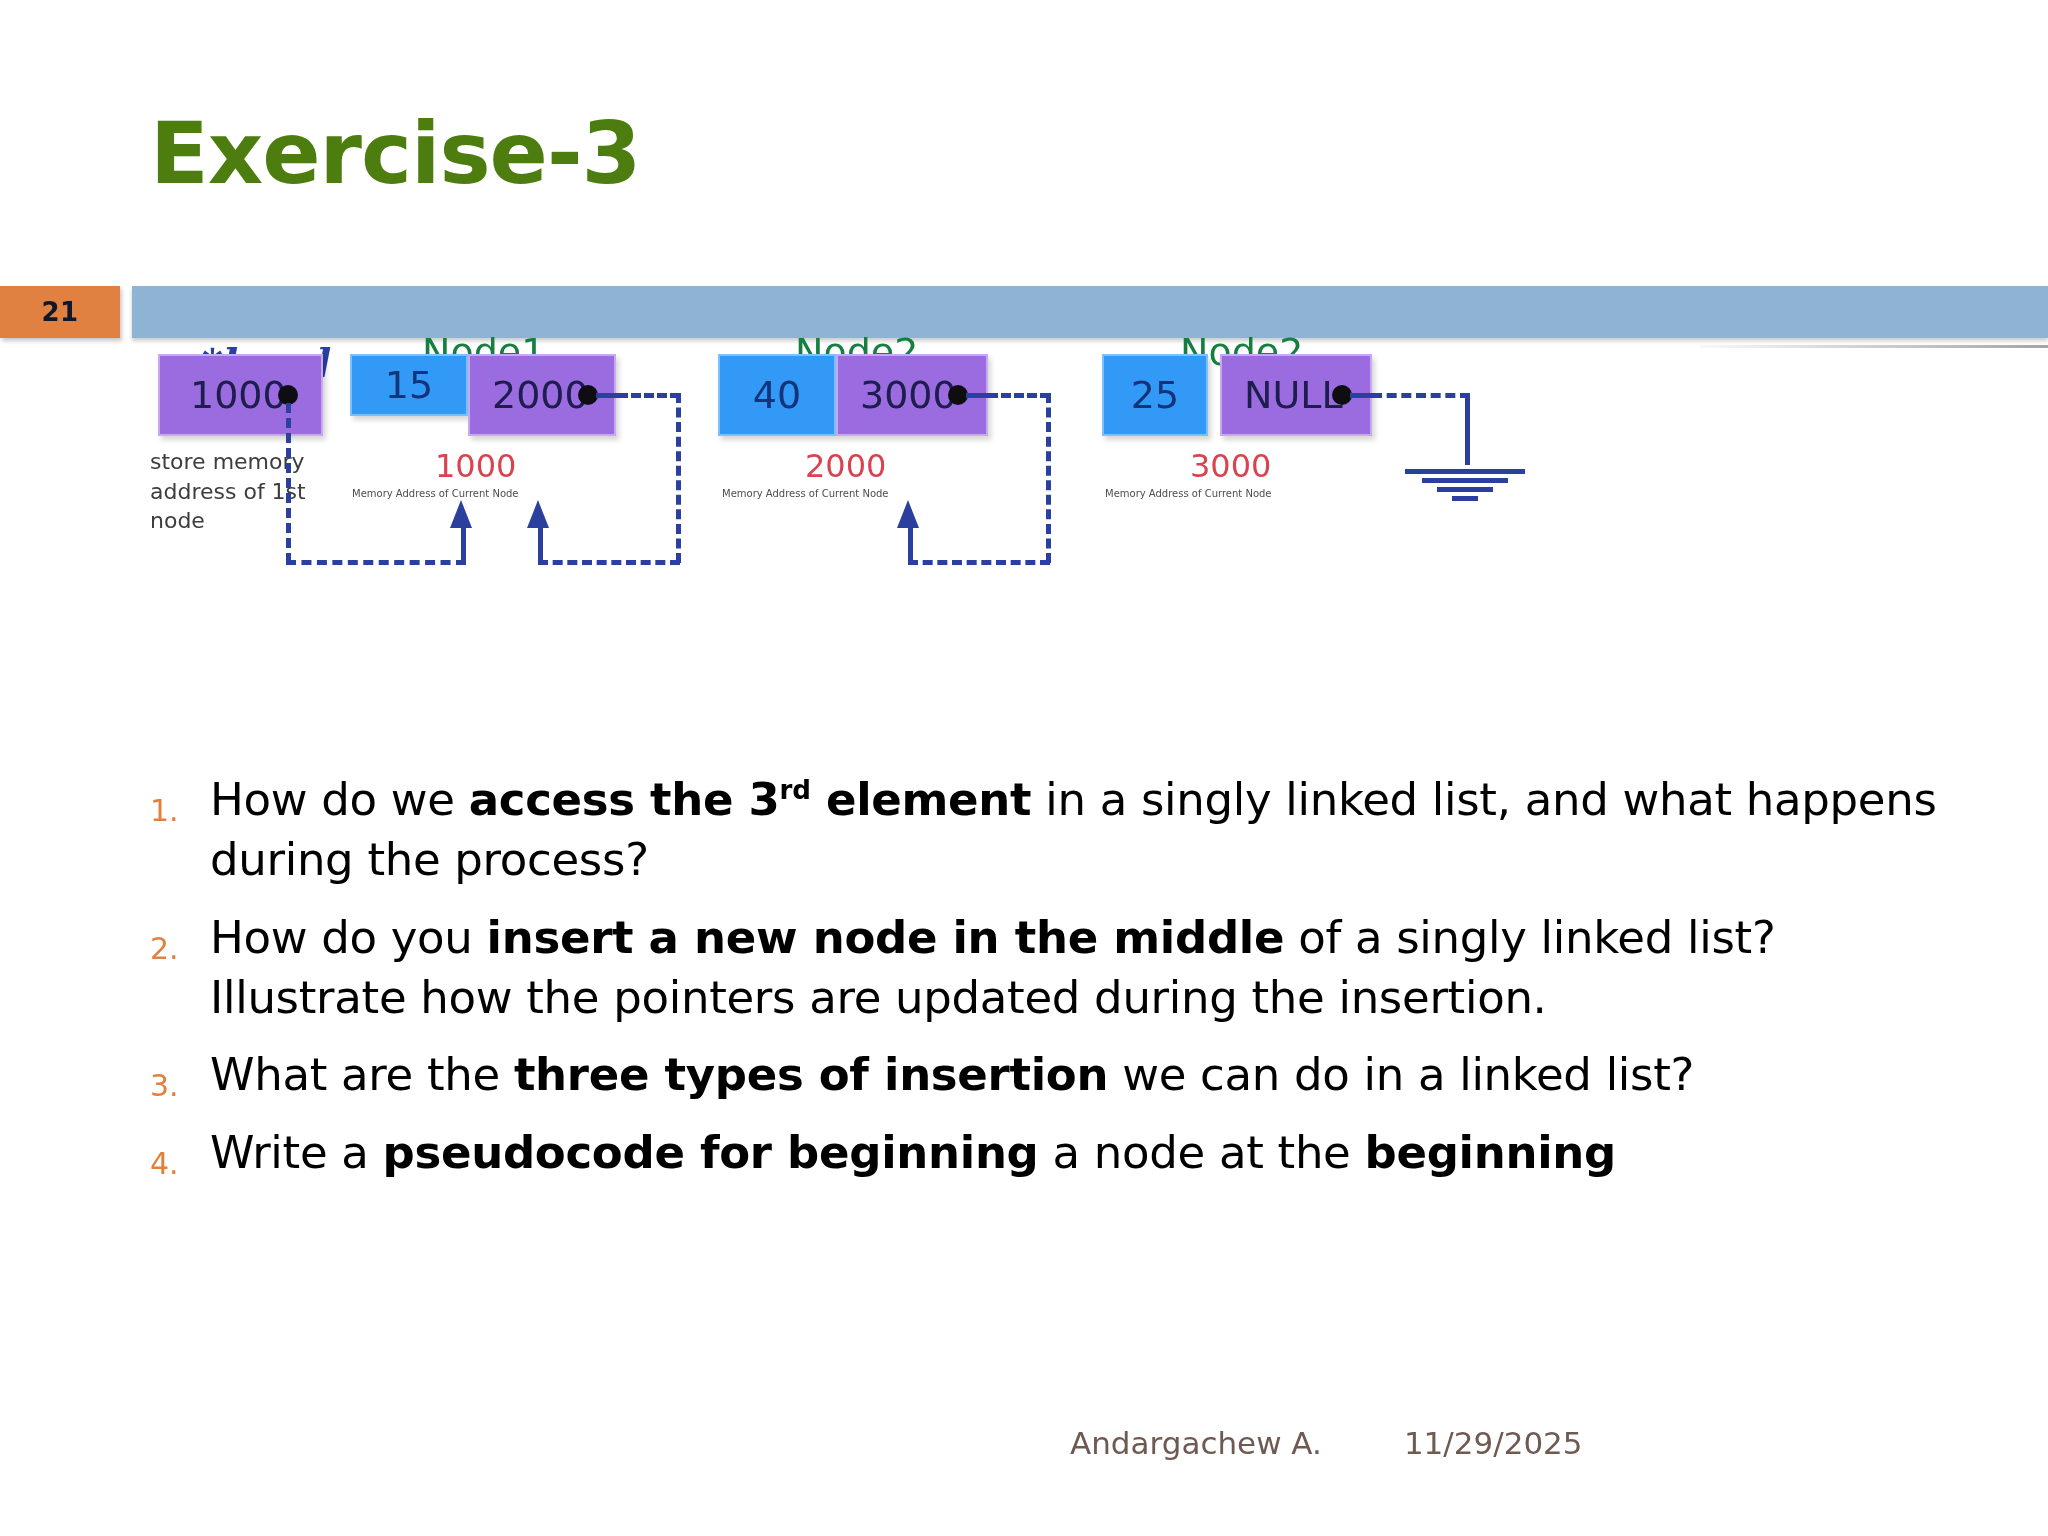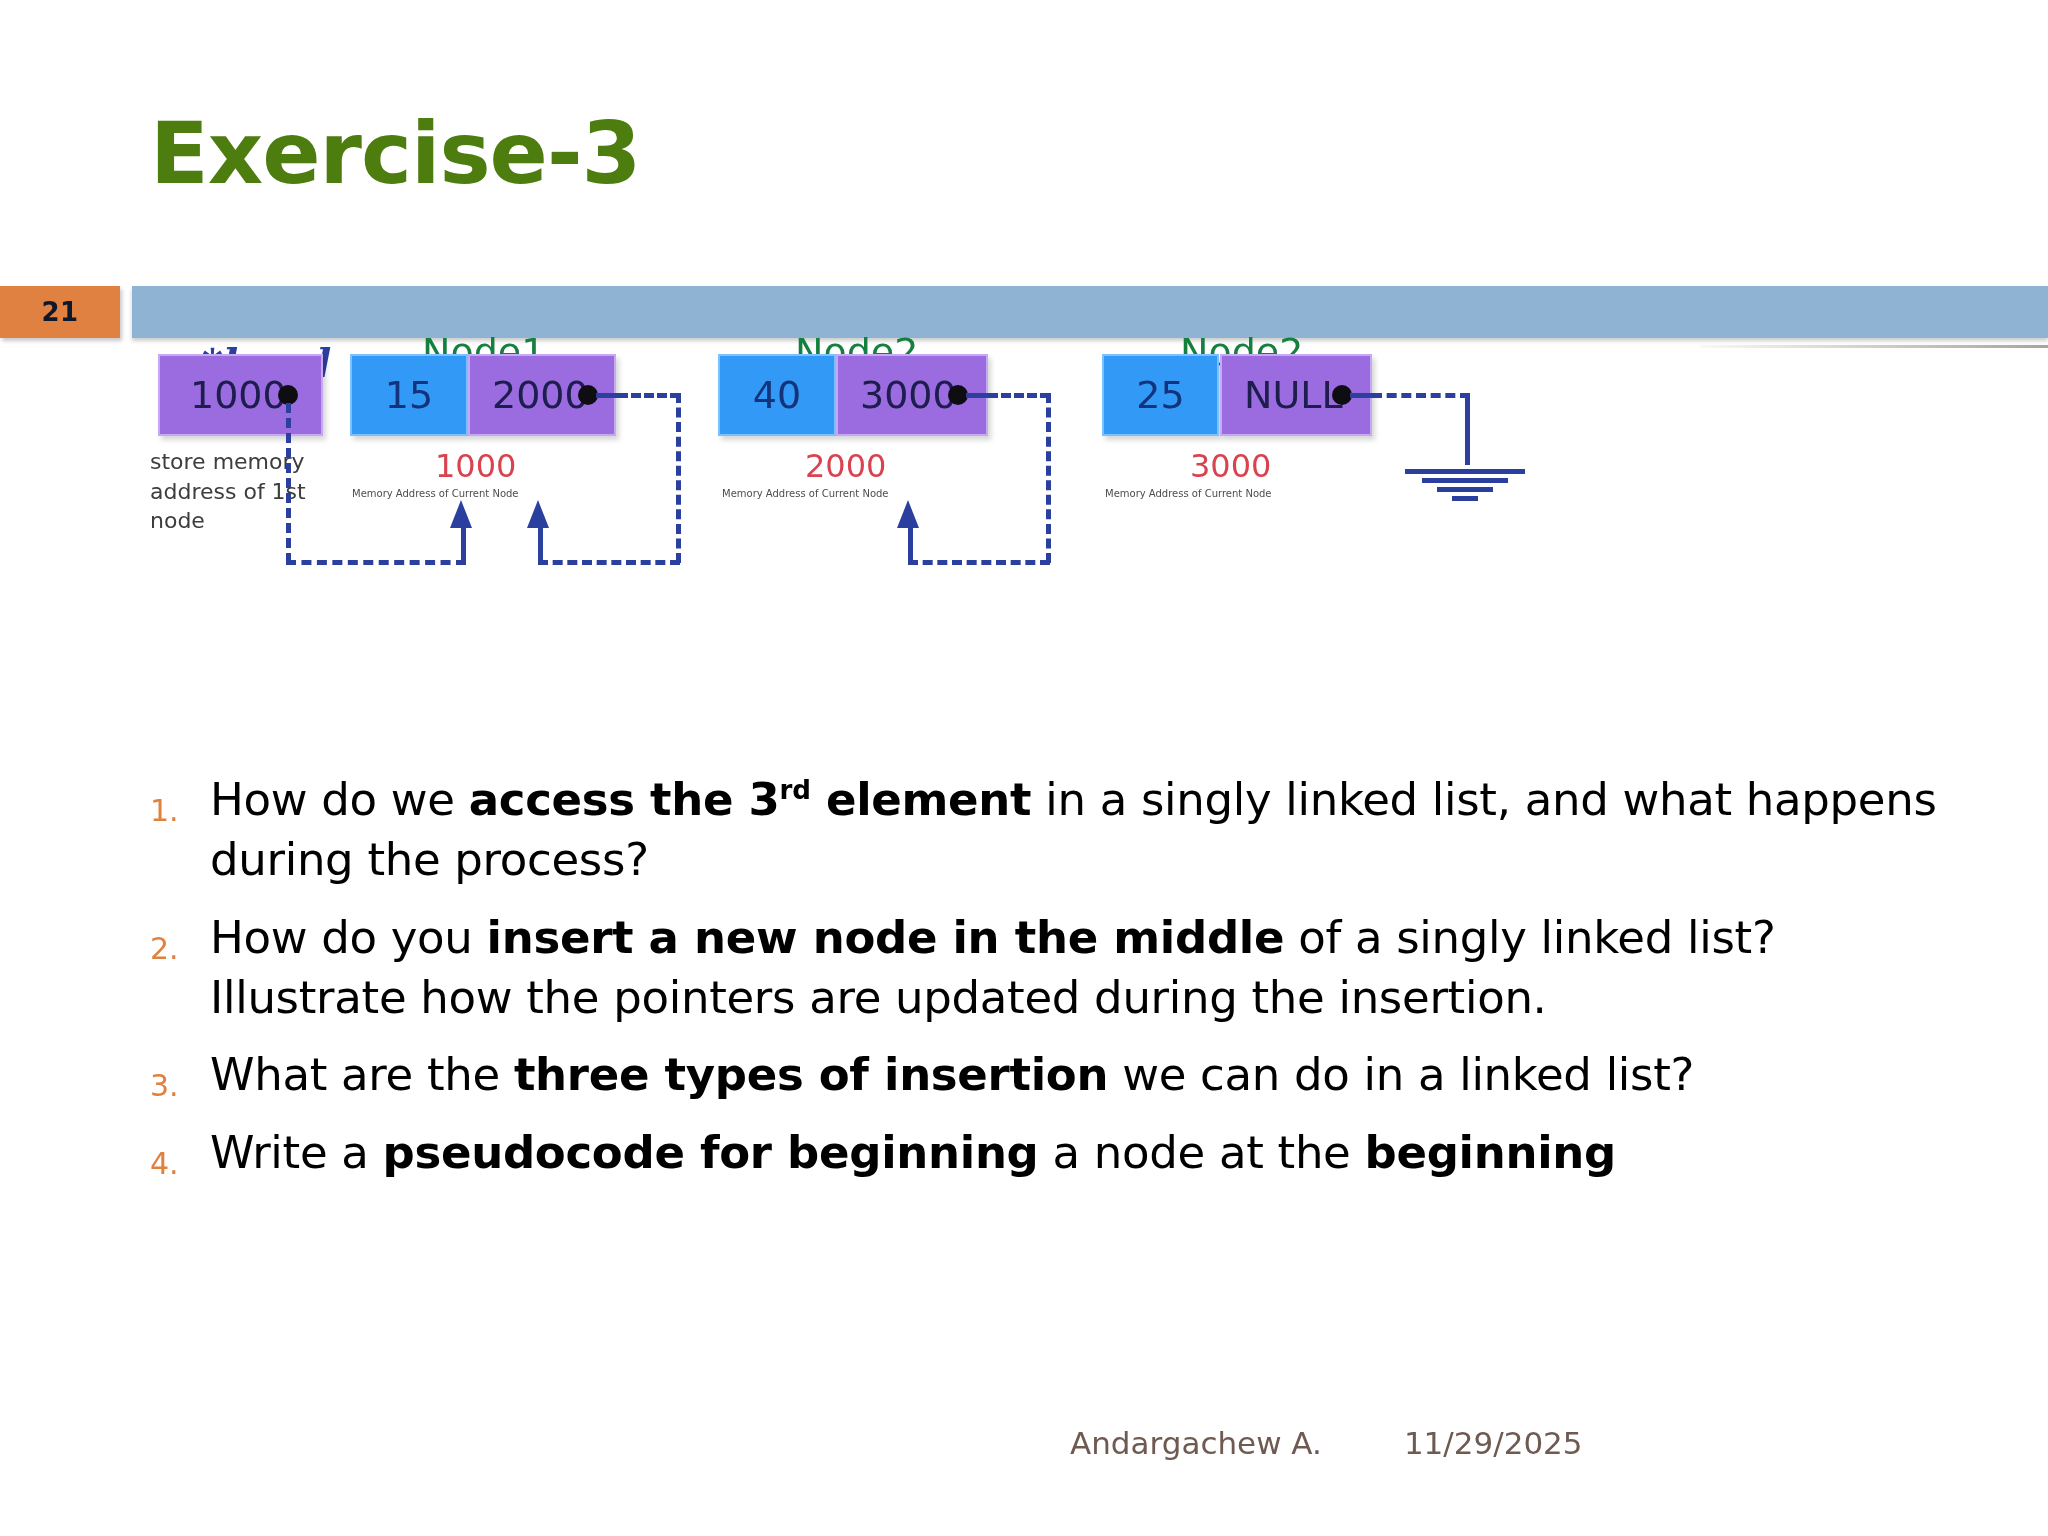--- a/index.html
+++ b/index.html
@@ -217,21 +217,21 @@
   </div>
   <div class="dot" style="left:128px; top:30px;"></div>
   <div class="store-caption" style="left:0px; top:92px;">store memory address of 1st node</div>
 
   <div class="conn v-dash" style="left:136px; top:48px; height:160px;"></div>
   <div class="conn h-dash" style="left:136px; top:205px; width:180px;"></div>
   <div class="conn v-solid" style="left:311px; top:170px; height:38px;"></div>
   <div class="arrow-up" style="left:300px; top:145px;"></div>
 
   <div class="node-label" style="left:272px; top:-25px;">Node1</div>
-  <div class="box data" style="left:200px; top:-1px; width:118px; height:82px;">
+  <div class="box data" style="left:200px; top:-1px; width:118px; height:62px;">
     <span>15</span>
   </div>
   <div class="box ptr" style="left:318px; top:-1px; width:148px; height:82px;">
     <span>2000</span>
   </div>
   <div class="dot" style="left:428px; top:30px;"></div>
   <div class="addr-red" style="left:285px; top:92px;">1000</div>
   <div class="caption" style="left:202px; top:133px;">Memory Address of Current Node</div>
 
   <div class="conn h-solid" style="left:446px; top:38px; width:22px;"></div>
@@ -252,21 +252,21 @@
   <div class="addr-red" style="left:655px; top:92px;">2000</div>
   <div class="caption" style="left:572px; top:133px;">Memory Address of Current Node</div>
   <div class="conn h-solid" style="left:816px; top:38px; width:22px;"></div>
   <div class="conn h-dash" style="left:838px; top:38px; width:62px;"></div>
   <div class="conn v-dash" style="left:896px; top:38px; height:170px;"></div>
   <div class="conn h-dash" style="left:758px; top:205px; width:142px;"></div>
   <div class="conn v-solid" style="left:758px; top:170px; height:38px;"></div>
   <div class="arrow-up" style="left:747px; top:145px;"></div>
 
   <div class="node-label" style="left:1030px; top:-25px;">Node2</div>
-  <div class="box data" style="left:952px; top:-1px; width:117px; height:82px;">
+  <div class="box data" style="left:952px; top:-1px; width:106px; height:82px;">
     <span>25</span>
   </div>
   <div class="box ptr" style="left:1070px; top:-1px; width:152px; height:82px;">
     <span>NULL</span>
   </div>
   <div class="dot" style="left:1182px; top:30px;"></div>
   <div class="addr-red" style="left:1040px; top:92px;">3000</div>
   <div class="caption" style="left:955px; top:133px;">Memory Address of Current Node</div>
   <div class="conn h-solid" style="left:1200px; top:38px; width:22px;"></div>
   <div class="conn h-dash" style="left:1222px; top:38px; width:98px;"></div>

